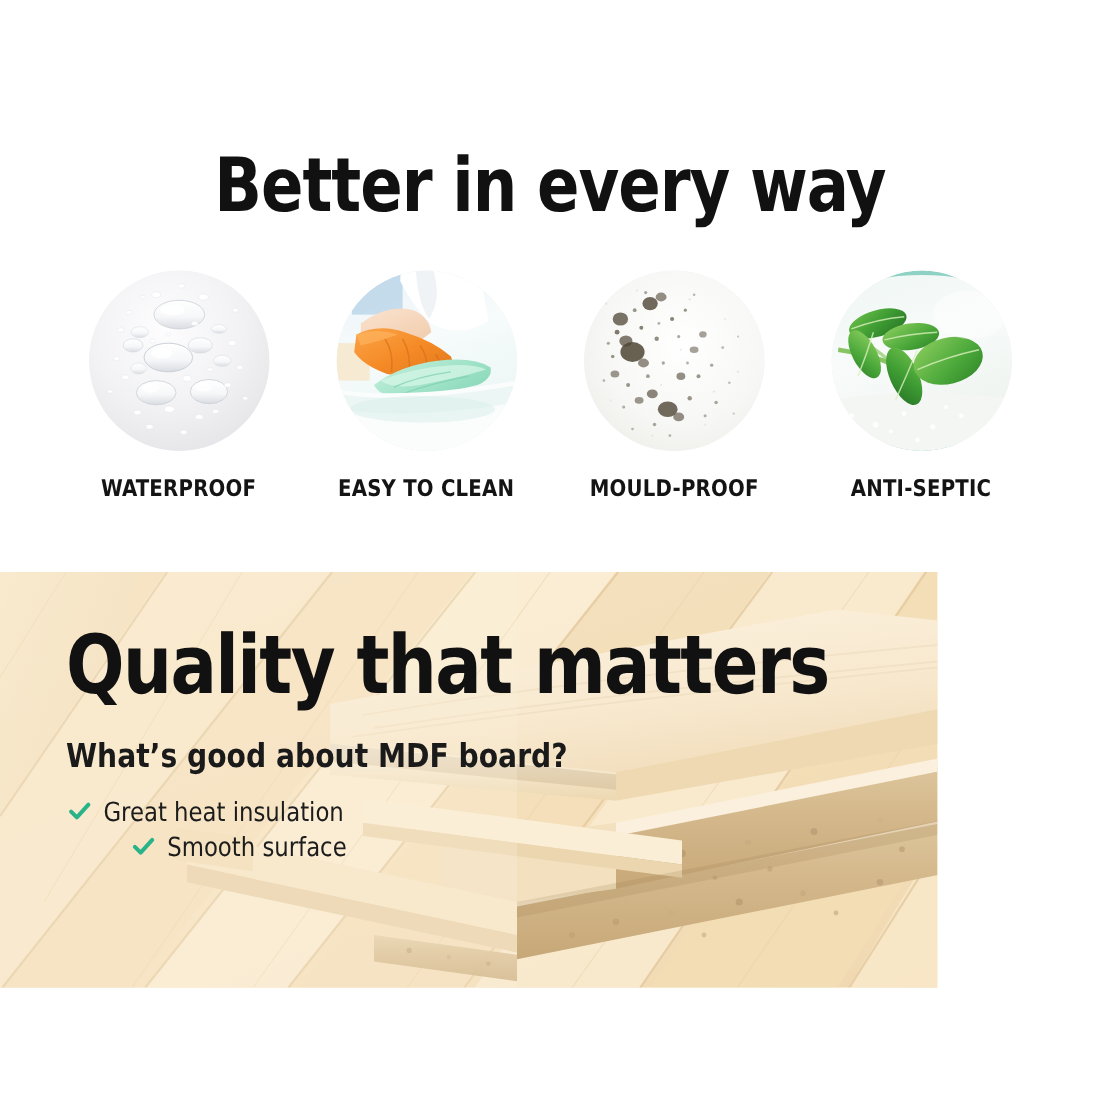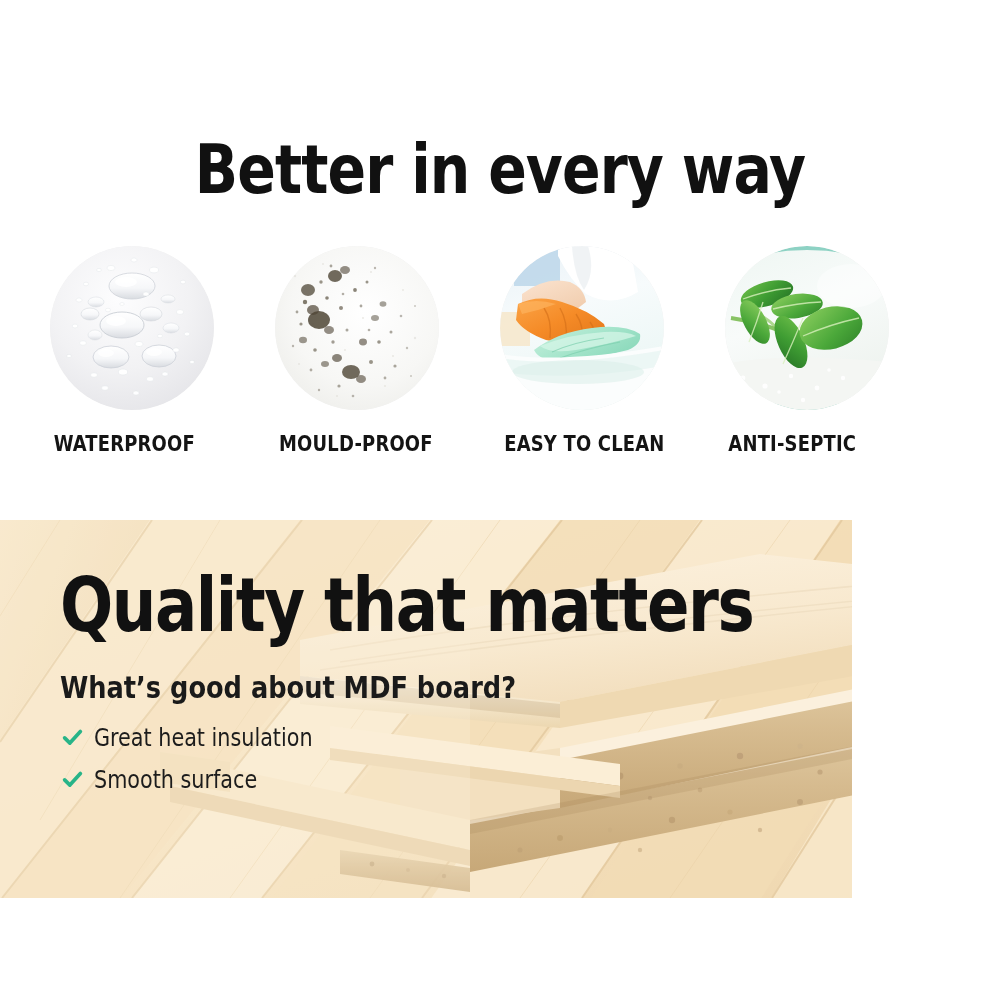--- a/index.html
+++ b/index.html
@@ -28,21 +28,21 @@
     line-height:1.05;
     white-space:nowrap;
   }
 
   .features{
     position:absolute;left:0;top:246px;width:1000px;height:230px;
     display:flex;justify-content:center;align-items:flex-start;gap:0;
   }
   .feature{
     width:225px;
-    display:flex;flex-direction:column;align-items:flex-start;
+    display:flex;flex-direction:column;align-items:center;
   }
   .circle{
     width:164px;height:164px;border-radius:50%;
     overflow:hidden;position:relative;
     background:#f1f1f1;
   }
   .circle svg{display:block;width:164px;height:164px;}
   .feature-label{
     margin-top:22px;
     font-family:"Liberation Sans Narrow","DejaVu Sans Condensed","Liberation Sans",sans-serif;
@@ -79,21 +79,21 @@
     font-family:"Liberation Sans Narrow","DejaVu Sans Condensed","Liberation Sans",sans-serif;
     font-weight:bold;
     font-size:30px;
     color:#1a1a1a;
     transform:scaleX(0.95);
     transform-origin:left top;
     white-space:nowrap;
   }
   .bullet-list{
     position:absolute;left:62px;top:203px;
-    display:flex;flex-direction:column;gap:13px;
+    display:flex;flex-direction:column;gap:3px;align-items:flex-end;
   }
   .bullet{
     display:flex;align-items:center;gap:11px;
     height:29px;
   }
   .check-icon{width:21px;height:21px;display:block;flex:none;}
   .bullet-text{
     font-family:"Liberation Sans Narrow","DejaVu Sans Condensed","Liberation Sans",sans-serif;
     font-size:24px;
     color:#1c1c1c;
@@ -176,20 +176,87 @@
                 <ellipse cx="142" cy="116" rx="2.4" ry="1.6"></ellipse>
                 <ellipse cx="19" cy="110" rx="2.4" ry="1.6"></ellipse>
                 <ellipse cx="72" cy="58" rx="2.2" ry="1.5"></ellipse>
                 <ellipse cx="110" cy="90" rx="2.6" ry="1.7"></ellipse>
                 <ellipse cx="49" cy="24" rx="2.4" ry="1.6"></ellipse>
               </g>
             </g>
           </svg>
         </div>
         <div class="feature-label">WATERPROOF</div>
+      </div>
+
+      <div class="feature">
+        <div class="circle">
+          <svg viewBox="0 0 164 164" xmlns="http://www.w3.org/2000/svg">
+            <defs>
+              <linearGradient id="ecBg" x1="0" y1="0" x2="0.3" y2="1">
+                <stop offset="0%" stop-color="#e8f1f7"></stop>
+                <stop offset="45%" stop-color="#f7fbfc"></stop>
+                <stop offset="100%" stop-color="#eaf6f4"></stop>
+              </linearGradient>
+              <linearGradient id="gloveG" x1="0" y1="0" x2="1" y2="1">
+                <stop offset="0%" stop-color="#fba447"></stop>
+                <stop offset="50%" stop-color="#f58b27"></stop>
+                <stop offset="100%" stop-color="#e2761a"></stop>
+              </linearGradient>
+              <linearGradient id="clothG" x1="0" y1="0" x2="1" y2="0.6">
+                <stop offset="0%" stop-color="#c9f0de"></stop>
+                <stop offset="50%" stop-color="#a8e6cd"></stop>
+                <stop offset="100%" stop-color="#8bd9bb"></stop>
+              </linearGradient>
+              <linearGradient id="armG" x1="0" y1="0" x2="0.6" y2="1">
+                <stop offset="0%" stop-color="#fbe3cf"></stop>
+                <stop offset="100%" stop-color="#f0cbab"></stop>
+              </linearGradient>
+              <clipPath id="ecClip">
+                  <circle cx="82" cy="82" r="82"></circle>
+                </clipPath>
+            </defs>
+            <g clip-path="url(#ecClip)">
+              <rect width="164" height="164" fill="url(#ecBg)"></rect>
+
+              <rect x="14" y="0" width="46" height="40" fill="#b9d4e8" opacity="0.8"></rect>
+              <rect x="0" y="66" width="30" height="34" fill="#f6e2c0" opacity="0.7"></rect>
+
+              <path d="M58 0 L130 0 L138 46 Q112 62 86 48 Q70 34 58 10 Z" fill="#ffffff"></path>
+              <path d="M88 0 Q96 26 84 44 Q74 30 72 0 Z" fill="#eef2f4" opacity="0.9"></path>
+
+              <path d="M120 0 Q150 10 160 40 L164 44 L164 0 Z" fill="url(#armG)"></path>
+
+              <path d="M22 48 Q46 30 70 36 Q84 42 86 56 L60 76 Q36 72 22 62 Z" fill="url(#armG)"></path>
+
+              <path d="M18 58 Q38 48 62 56 Q88 64 104 78 Q108 86 100 92 Q72 100 46 94 Q24 86 16 74 Z" fill="url(#gloveG)"></path>
+
+              <g stroke="#d4701a" stroke-width="1.4" fill="none" opacity="0.65">
+                <path d="M44 62 Q52 74 50 92"></path>
+                <path d="M60 62 Q68 76 66 94"></path>
+                <path d="M76 68 Q84 80 82 94"></path>
+                <path d="M90 76 Q96 84 94 92"></path>
+              </g>
+              <path d="M18 58 Q36 52 56 58 Q40 64 22 68 Z" fill="#ffb968" opacity="0.55"></path>
+
+              <path d="M34 104 Q58 86 92 82 Q124 78 140 88 Q142 98 128 104 Q96 112 64 116 Q40 116 34 104 Z" fill="url(#clothG)"></path>
+              <path d="M40 100 Q70 88 104 86 Q126 85 136 90 Q110 98 76 104 Q50 108 40 100 Z" fill="#d6f5e7" opacity="0.75"></path>
+
+              <g stroke="#7ccfae" stroke-width="1.2" fill="none" opacity="0.7">
+                <path d="M52 106 Q74 96 104 92"></path>
+                <path d="M60 112 Q88 102 120 96"></path>
+              </g>
+
+              <path d="M0 108 Q60 118 164 100 L164 164 L0 164 Z" fill="#fbfdfd"></path>
+              <path d="M0 112 Q60 122 164 104 L164 120 Q70 136 0 126 Z" fill="#e9f5f2" opacity="0.8"></path>
+              <ellipse cx="78" cy="126" rx="66" ry="12" fill="#d8eee7" opacity="0.5"></ellipse>
+            </g>
+          </svg>
+        </div>
+        <div class="feature-label">EASY TO CLEAN</div>
       </div>
 
       <div class="feature">
         <div class="circle">
           <svg viewBox="0 0 164 164" xmlns="http://www.w3.org/2000/svg">
             <defs>
               <radialGradient id="mpBg" cx="55%" cy="40%" r="75%">
                 <stop offset="0%" stop-color="#ffffff"></stop>
                 <stop offset="60%" stop-color="#f7f7f5"></stop>
                 <stop offset="100%" stop-color="#ebebe7"></stop>
@@ -268,87 +335,20 @@
             </g>
           </svg>
         </div>
         <div class="feature-label">MOULD-PROOF</div>
       </div>
 
       <div class="feature">
         <div class="circle">
           <svg viewBox="0 0 164 164" xmlns="http://www.w3.org/2000/svg">
             <defs>
-              <linearGradient id="ecBg" x1="0" y1="0" x2="0.3" y2="1">
-                <stop offset="0%" stop-color="#e8f1f7"></stop>
-                <stop offset="45%" stop-color="#f7fbfc"></stop>
-                <stop offset="100%" stop-color="#eaf6f4"></stop>
-              </linearGradient>
-              <linearGradient id="gloveG" x1="0" y1="0" x2="1" y2="1">
-                <stop offset="0%" stop-color="#fba447"></stop>
-                <stop offset="50%" stop-color="#f58b27"></stop>
-                <stop offset="100%" stop-color="#e2761a"></stop>
-              </linearGradient>
-              <linearGradient id="clothG" x1="0" y1="0" x2="1" y2="0.6">
-                <stop offset="0%" stop-color="#c9f0de"></stop>
-                <stop offset="50%" stop-color="#a8e6cd"></stop>
-                <stop offset="100%" stop-color="#8bd9bb"></stop>
-              </linearGradient>
-              <linearGradient id="armG" x1="0" y1="0" x2="0.6" y2="1">
-                <stop offset="0%" stop-color="#fbe3cf"></stop>
-                <stop offset="100%" stop-color="#f0cbab"></stop>
-              </linearGradient>
-              <clipPath id="ecClip">
-                  <circle cx="82" cy="82" r="82"></circle>
-                </clipPath>
-            </defs>
-            <g clip-path="url(#ecClip)">
-              <rect width="164" height="164" fill="url(#ecBg)"></rect>
-
-              <rect x="14" y="0" width="46" height="40" fill="#b9d4e8" opacity="0.8"></rect>
-              <rect x="0" y="66" width="30" height="34" fill="#f6e2c0" opacity="0.7"></rect>
-
-              <path d="M58 0 L130 0 L138 46 Q112 62 86 48 Q70 34 58 10 Z" fill="#ffffff"></path>
-              <path d="M88 0 Q96 26 84 44 Q74 30 72 0 Z" fill="#eef2f4" opacity="0.9"></path>
-
-              <path d="M120 0 Q150 10 160 40 L164 44 L164 0 Z" fill="url(#armG)"></path>
-
-              <path d="M22 48 Q46 30 70 36 Q84 42 86 56 L60 76 Q36 72 22 62 Z" fill="url(#armG)"></path>
-
-              <path d="M18 58 Q38 48 62 56 Q88 64 104 78 Q108 86 100 92 Q72 100 46 94 Q24 86 16 74 Z" fill="url(#gloveG)"></path>
-
-              <g stroke="#d4701a" stroke-width="1.4" fill="none" opacity="0.65">
-                <path d="M44 62 Q52 74 50 92"></path>
-                <path d="M60 62 Q68 76 66 94"></path>
-                <path d="M76 68 Q84 80 82 94"></path>
-                <path d="M90 76 Q96 84 94 92"></path>
-              </g>
-              <path d="M18 58 Q36 52 56 58 Q40 64 22 68 Z" fill="#ffb968" opacity="0.55"></path>
-
-              <path d="M34 104 Q58 86 92 82 Q124 78 140 88 Q142 98 128 104 Q96 112 64 116 Q40 116 34 104 Z" fill="url(#clothG)"></path>
-              <path d="M40 100 Q70 88 104 86 Q126 85 136 90 Q110 98 76 104 Q50 108 40 100 Z" fill="#d6f5e7" opacity="0.75"></path>
-
-              <g stroke="#7ccfae" stroke-width="1.2" fill="none" opacity="0.7">
-                <path d="M52 106 Q74 96 104 92"></path>
-                <path d="M60 112 Q88 102 120 96"></path>
-              </g>
-
-              <path d="M0 108 Q60 118 164 100 L164 164 L0 164 Z" fill="#fbfdfd"></path>
-              <path d="M0 112 Q60 122 164 104 L164 120 Q70 136 0 126 Z" fill="#e9f5f2" opacity="0.8"></path>
-              <ellipse cx="78" cy="126" rx="66" ry="12" fill="#d8eee7" opacity="0.5"></ellipse>
-            </g>
-          </svg>
-        </div>
-        <div class="feature-label">EASY TO CLEAN</div>
-      </div>
-
-      <div class="feature">
-        <div class="circle">
-          <svg viewBox="0 0 164 164" xmlns="http://www.w3.org/2000/svg">
-            <defs>
               <linearGradient id="asBg" x1="0" y1="0" x2="0.4" y2="1">
                 <stop offset="0%" stop-color="#eef6f2"></stop>
                 <stop offset="50%" stop-color="#f8fbfa"></stop>
                 <stop offset="100%" stop-color="#eef3ef"></stop>
               </linearGradient>
               <linearGradient id="leafA" x1="0" y1="0" x2="1" y2="0.8">
                 <stop offset="0%" stop-color="#6fc04a"></stop>
                 <stop offset="55%" stop-color="#3f9d33"></stop>
                 <stop offset="100%" stop-color="#2a7a28"></stop>
               </linearGradient>

